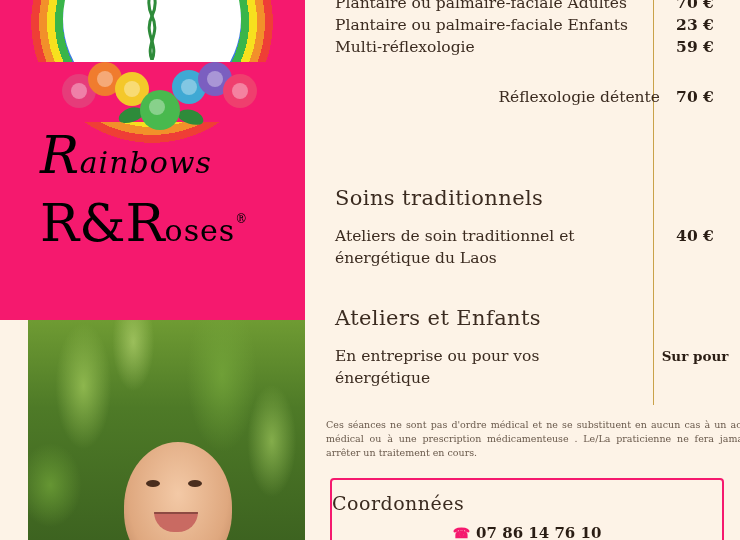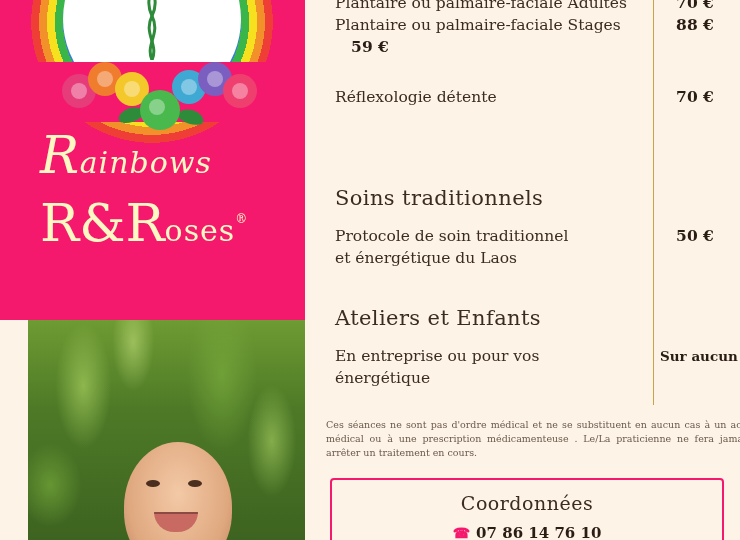--- a/index.html
+++ b/index.html
@@ -125,21 +125,21 @@
     border-radius: 50% 50% 50% 50% / 60% 60% 40% 40%;
   }
   .leaf.l1 { left: 58px; top: 48px; transform: rotate(-18deg); }
   .leaf.l2 { left: 118px; top: 50px; transform: rotate(16deg); }
 
   .brand {
     position: absolute;
     left: 40px;
     top: 128px;
     width: 260px;
-    color: #fef9c3;
+    color: #000000;
     font-family: "DejaVu Serif", serif;
   }
   .brand-line1 {
     font-size: 52px;
     line-height: 54px;
     font-style: italic;
     letter-spacing: 0.5px;
   }
   .brand-line1 .small {
     font-size: 30px;
@@ -298,21 +298,21 @@
     left: 25px;
     top: 478px;
     width: 390px;
     height: 80px;
     border: 2px solid #f5196e;
     border-radius: 4px;
     background: #fdf3e7;
   }
   .coord-title {
     margin-top: 12px;
-    text-align: center;
+    text-align: left;
     color: #3b2b20;
     font-family: "DejaVu Serif", serif;
     font-size: 19px;
     letter-spacing: 0.5px;
   }
   .coord-phone {
     margin-top: 10px;
     text-align: center;
     color: #2a1d14;
     font-family: "DejaVu Serif", serif;
@@ -381,48 +381,49 @@
     <div class="price-rule"></div>
 
     <div class="services">
 
       <div class="blk" style="top:-8px;">
         <div class="svc-row">
           <div class="svc-name">Plantaire ou palmaire-faciale Adultes</div>
           <div class="svc-price">70 €</div>
         </div>
         <div class="svc-row">
-          <div class="svc-name">Plantaire ou palmaire-faciale Stages</div>
-          <div class="svc-price">88 €</div>
+          <div class="svc-name">Plantaire ou palmaire-faciale Enfants</div>
+          <div class="svc-price">23 €</div>
         </div>
         <div class="svc-row">
+          <div class="svc-name">Multi-réflexologie</div>
           <div class="svc-price">59 €</div>
         </div>
       </div>
 
       <div class="blk" style="top:72px;">
-        <div class="svc-row" style="margin-top:14px;">
+        <div class="svc-row" style="margin-top:14px;justify-content:flex-end;">
           <div class="svc-name">Réflexologie détente</div>
           <div class="svc-price">70 €</div>
         </div>
       </div>
 
       <div class="blk" style="top:185px;">
         <div class="section-title">Soins traditionnels</div>
         <div class="svc-row" style="margin-top:14px;">
-          <div class="svc-name" style="max-width:250px;">Protocole de soin traditionnel et énergétique du Laos</div>
-          <div class="svc-price">50 €</div>
+          <div class="svc-name" style="max-width:250px;">Ateliers de soin traditionnel et énergétique du Laos</div>
+          <div class="svc-price">40 €</div>
         </div>
       </div>
 
       <div class="blk" style="top:305px;">
         <div class="section-title">Ateliers et Enfants</div>
         <div class="svc-row" style="margin-top:14px;">
           <div class="svc-name" style="max-width:230px;">En entreprise ou pour vos énergétique</div>
-          <div class="svc-price small">Sur aucun</div>
+          <div class="svc-price small">Sur pour</div>
         </div>
       </div>
     </div>
 
     <div class="disclaimer">Ces séances ne sont pas d'ordre médical et ne se substituent en aucun cas à un acte médical ou à une prescription médicamenteuse . Le/La praticienne ne fera jamais arrêter un traitement en cours.</div>
 
     <div class="coord-box">
       <div class="coord-title">Coordonnées</div>
       <div class="coord-phone">
         <span class="phone-icon">☎</span><span>07 86 14 76 10</span>

